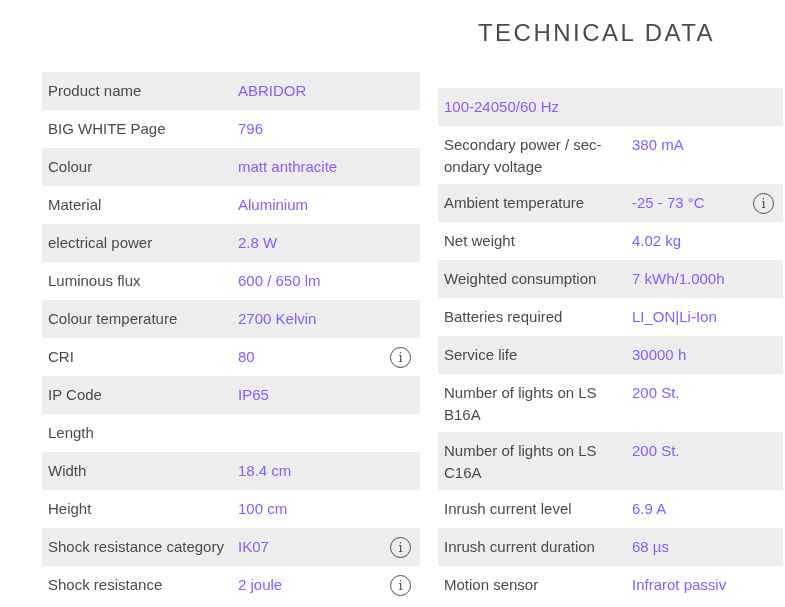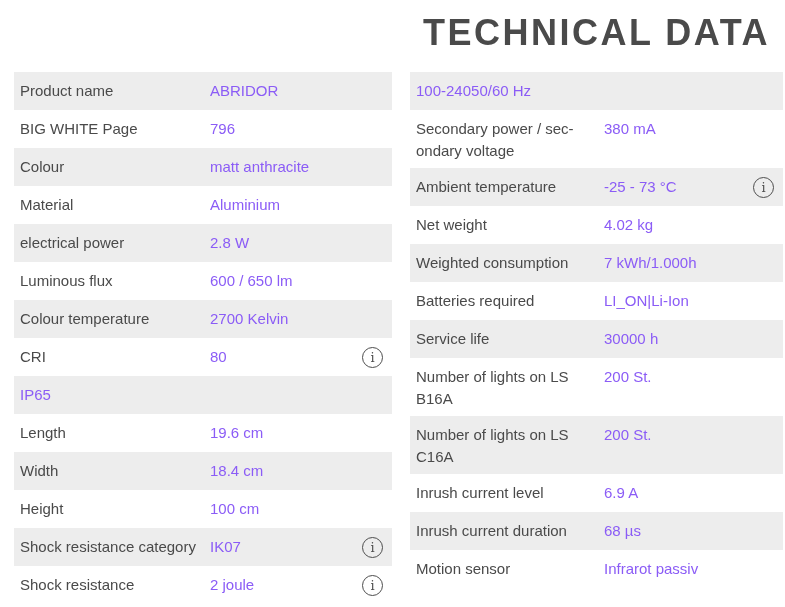--- a/index.html
+++ b/index.html
@@ -16,31 +16,32 @@
     background: #ffffff;
   }
   .header {
     width: 373px;
     margin-left: auto;
     padding-top: 16px;
     margin-bottom: 22px;
     text-align: center;
   }
   .title {
-    font-size: 36px;
+    font-size: 24px;
     line-height: 34px;
-    font-weight: 700;
+    font-weight: 400;
     letter-spacing: 2.5px;
     color: #4a4a4a;
     white-space: nowrap;
   }
   .columns {
     display: flex;
     gap: 18px;
-    align-items: flex-start;
+    align-items: flex-end;
+    margin-left: 28px;
   }
   .table { display: block; }
   .table.left  { flex: 0 0 378px; }
   .table.right { flex: 1 1 auto; }
   .row {
     display: grid;
     align-items: start;
     min-height: 38px;
     padding: 8px 8px 7px 6px;
     font-size: 15px;
@@ -109,25 +110,25 @@
         <div class="row alt">
           <div class="lab">Colour temperature</div>
           <div class="val">2700 Kelvin</div>
         </div>
         <div class="row">
           <div class="lab">CRI</div>
           <div class="val">80</div>
           <span class="info">i</span>
         </div>
         <div class="row alt">
+          <div class="lab">IP Code</div>
           <div class="val">IP65</div>
         </div>
         <div class="row">
           <div class="lab">Length</div>
-          <div class="val">19.6 cm</div>
         </div>
         <div class="row alt">
           <div class="lab">Width</div>
           <div class="val">18.4 cm</div>
         </div>
         <div class="row">
           <div class="lab">Height</div>
           <div class="val">100 cm</div>
         </div>
         <div class="row alt">

